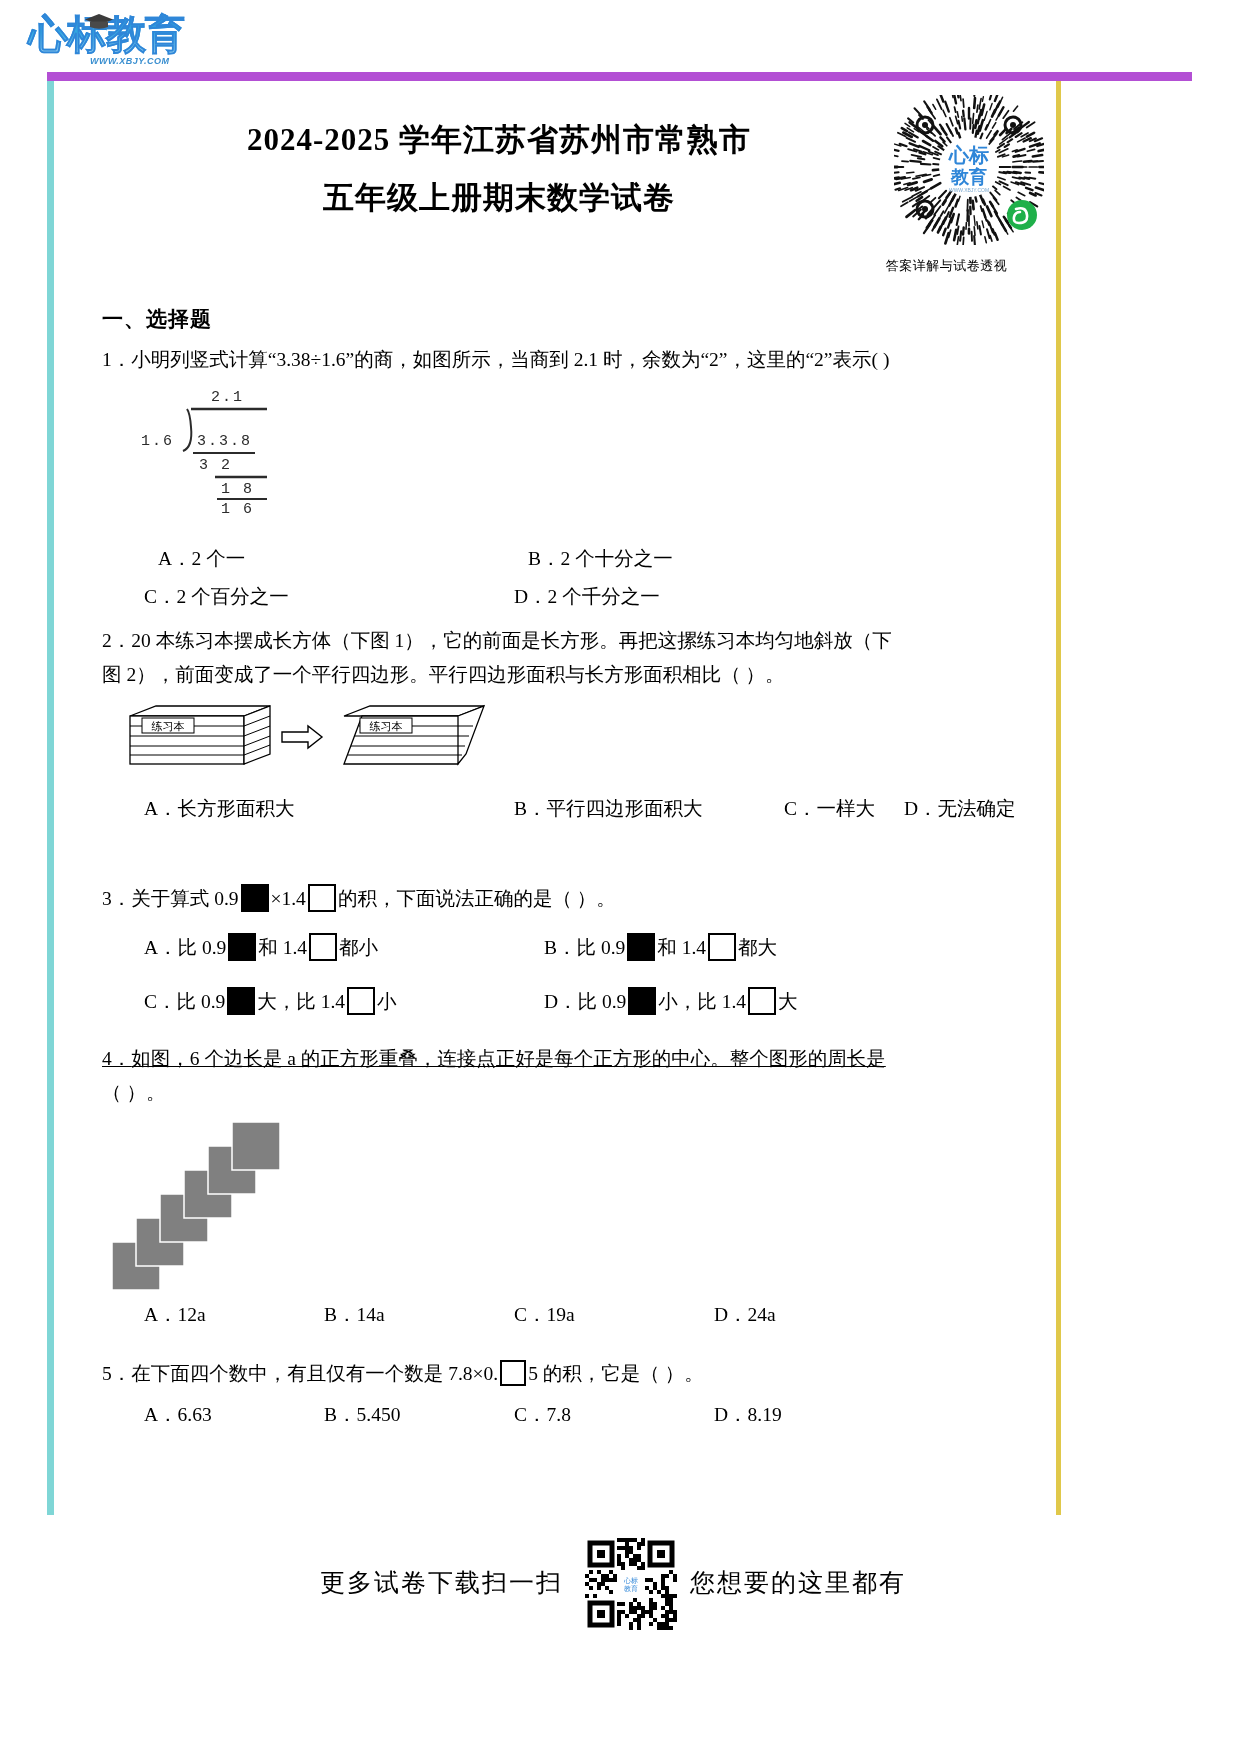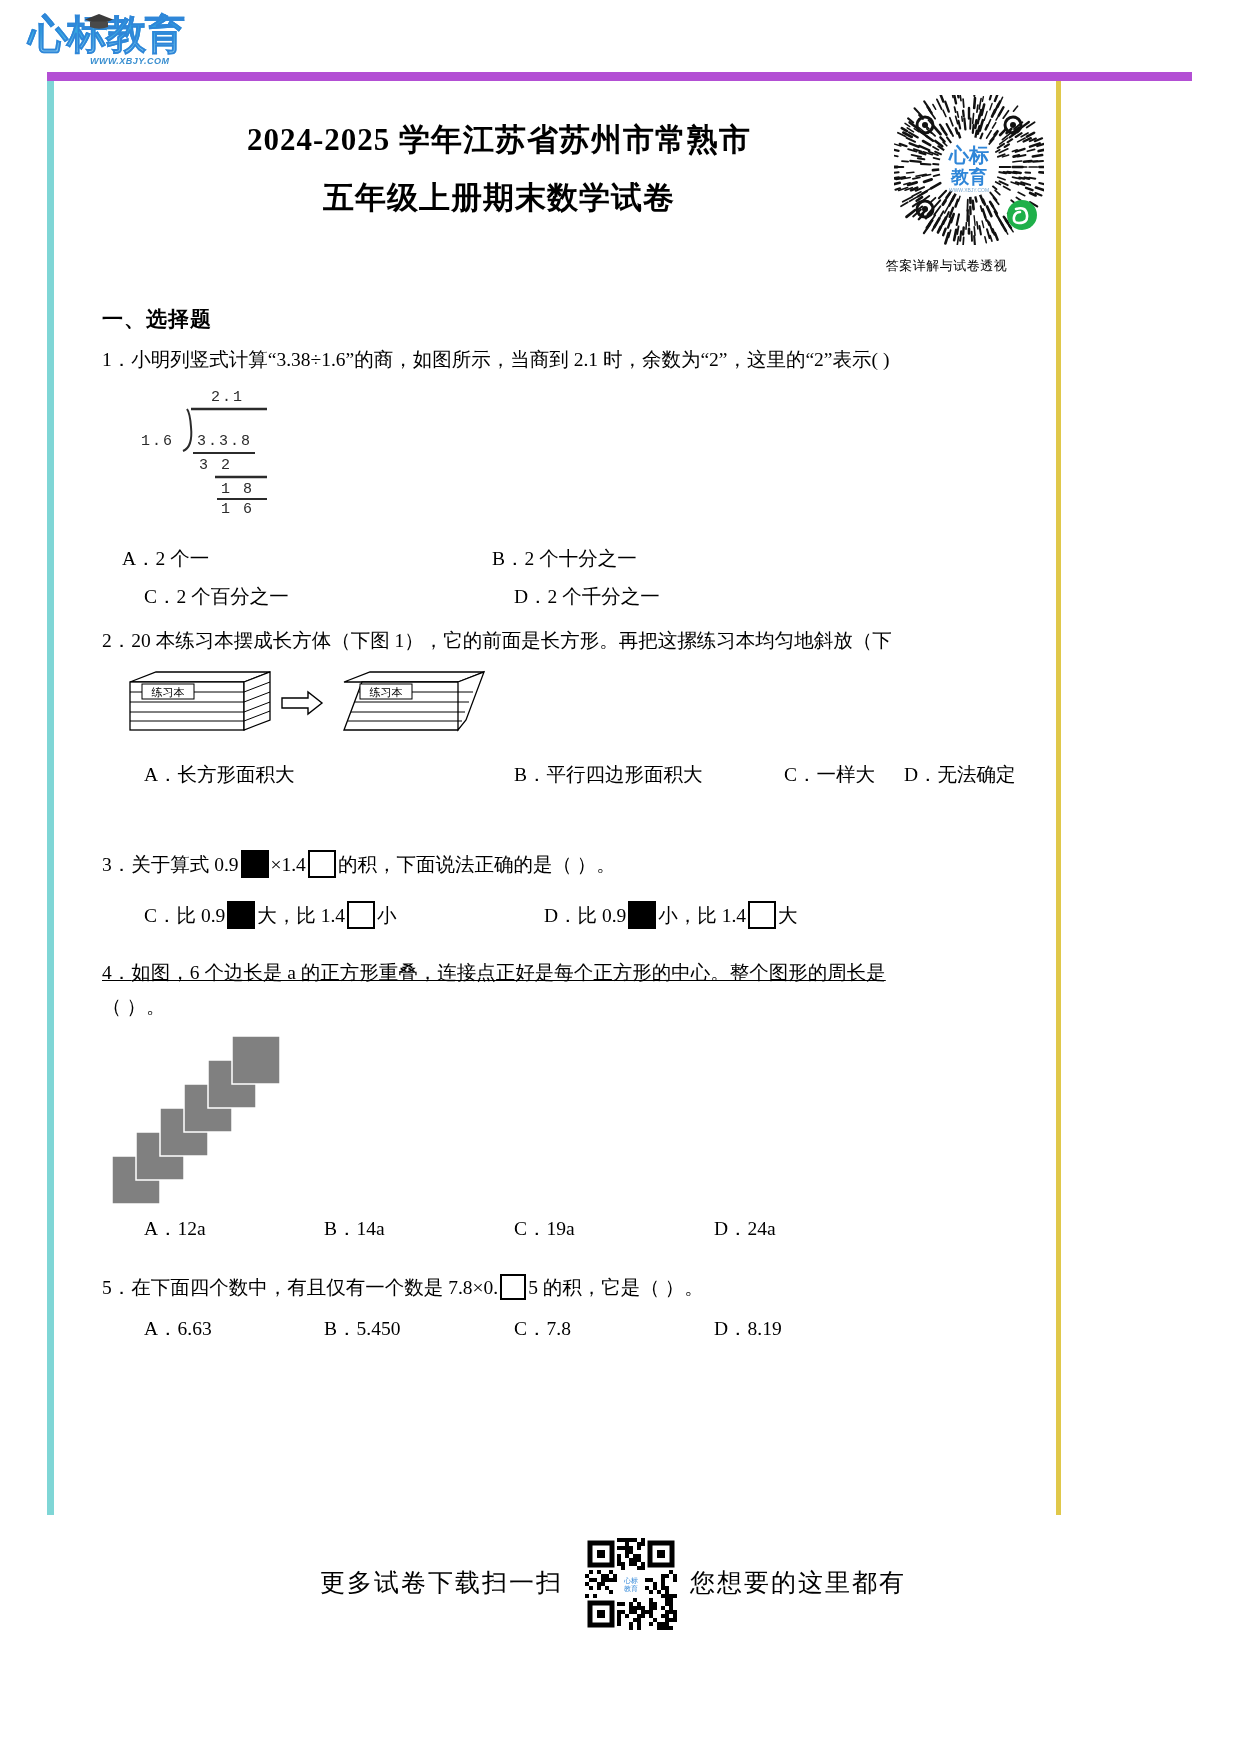--- a/index.html
+++ b/index.html
@@ -546,40 +546,43 @@
 
         <path d="M46 64 Q56 60 54 40 Q53 26 50 22" fill="none" stroke="#2b2b2b" stroke-width="2"></path>
         <line x1="54" y1="22" x2="130" y2="22" stroke="#2b2b2b" stroke-width="2.5"></line>
         <line x1="56" y1="66" x2="118" y2="66" stroke="#2b2b2b" stroke-width="2"></line>
         <line x1="78" y1="90" x2="130" y2="90" stroke="#2b2b2b" stroke-width="2.5"></line>
         <line x1="80" y1="112" x2="130" y2="112" stroke="#2b2b2b" stroke-width="2"></line>
       </svg>
     </div>
     <div style="height:10px"></div>
 
-    <div class="opts" style="margin-left:20px;">
+    <div class="opts" style="margin-left:56px;">
       <span class="opt" style="left:0;">
         <span>A．</span><span>2 个一</span>
       </span>
       <span class="opt" style="left:370px;">
         <span>B．</span><span>2 个十分之一</span>
       </span>
     </div>
 
     <div class="opts" style="margin-left:42px;">
       <span class="opt" style="left:0;">
         <span>C．</span><span>2 个百分之一</span>
       </span>
       <span class="opt" style="left:370px;">
         <span>D．</span><span>2 个千分之一</span>
       </span>
     </div>
 
     <div class="q" style="margin-top:8px;">
       <span>2．</span><span>20 本练习本摆成长方体（下图 1），它的前面是长方形。再把这摞练习本均匀地斜放（下</span>
+    </div>
+    <div class="q">
+      <span>图 2），前面变成了一个平行四边形。平行四边形面积与长方形面积相比（   ）。</span>
     </div>
 
     <div class="nbfig">
       <svg viewBox="0 0 380 80" width="380" height="80">
 
         <g stroke="#000" stroke-width="1.3" fill="#fff">
           <polygon points="8,12 122,12 148,2 34,2"></polygon>
           <rect x="8" y="12" width="114" height="48"></rect>
           <polygon points="122,12 148,2 148,50 122,60"></polygon>
         </g>
@@ -628,20 +631,28 @@
       </span>
       <span class="opt" style="left:760px;">
         <span>D．</span><span>无法确定</span>
       </span>
     </div>
 
     <div class="q" style="margin-top:48px; line-height:46px;">
       <span>3．</span><span>关于算式 0.9</span><span class="blk"></span><span>×1.4</span><span class="wbk"></span><span>的积，下面说法正确的是（   ）。</span>
     </div>
 
+    <div class="opts2" style="margin-left:42px; height:52px; line-height:52px;">
+      <span class="opt" style="left:0;">
+        <span>A．</span><span>比 0.9</span><span class="blk"></span><span>和 1.4</span><span class="wbk"></span><span>都小</span>
+      </span>
+      <span class="opt" style="left:400px;">
+        <span>B．</span><span>比 0.9</span><span class="blk"></span><span>和 1.4</span><span class="wbk"></span><span>都大</span>
+      </span>
+    </div>
 
     <div class="opts2" style="margin-left:42px; height:56px; line-height:56px;">
       <span class="opt" style="left:0;">
         <span>C．</span><span>比 0.9</span><span class="blk"></span><span>大，比 1.4</span><span class="wbk"></span><span>小</span>
       </span>
       <span class="opt" style="left:400px;">
         <span>D．</span><span>比 0.9</span><span class="blk"></span><span>小，比 1.4</span><span class="wbk"></span><span>大</span>
       </span>
     </div>
 

